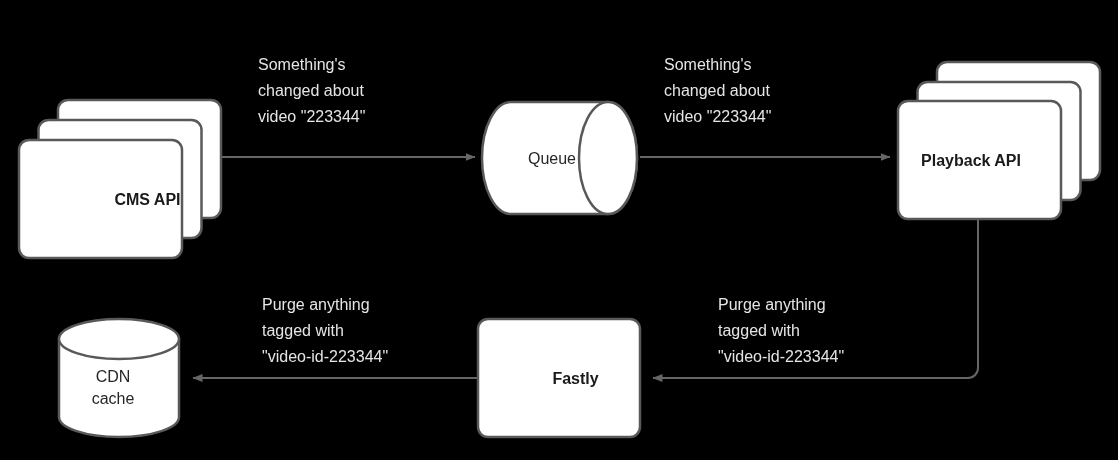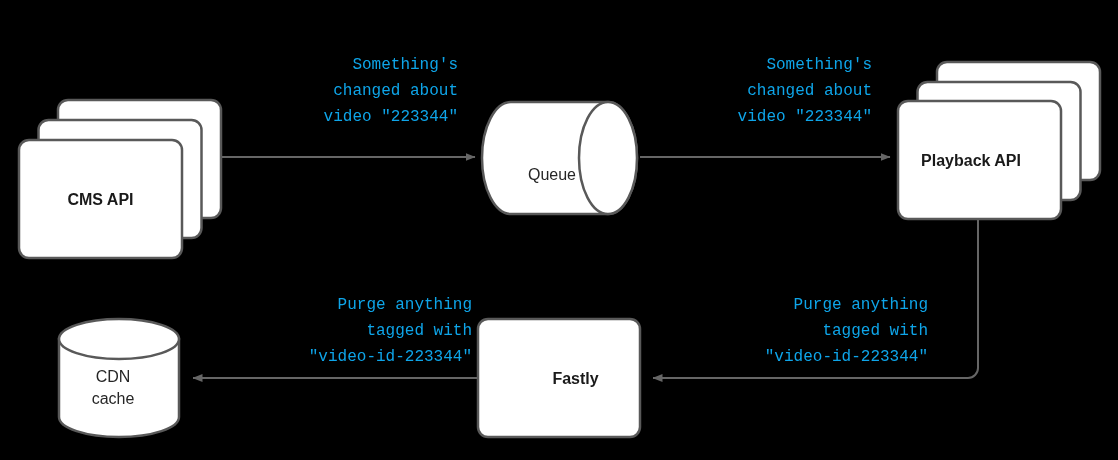--- a/index.html
+++ b/index.html
@@ -36,26 +36,26 @@
     justify-content: center;
     pointer-events: none;
   }
   .node-label.plain {
     font-weight: normal;
     font-size: 16px;
     color: #262626;
   }
   .edge-label {
     position: absolute;
-    color: #0ea5e9;
-    font-family: Liberation Mono, monospace;
+    color: #e5e5e5;
+    font-family: Liberation Sans, sans-serif;
     font-size: 16px;
     font-weight: normal;
     line-height: 26px;
-    text-align: right;
+    text-align: left;
     white-space: pre-line;
   }
 </style>
 </head>
 <body>
 
 <div id="canvas">
 
   <svg class="diagram" viewBox="0 0 1118 460">
     <defs>
@@ -92,23 +92,23 @@
 
     <path d="M 222,157 L 475,157" fill="none" stroke="#666666" stroke-width="2" marker-end="url(#arrowhead)"></path>
 
     <path d="M 640,157 L 890,157" fill="none" stroke="#666666" stroke-width="2" marker-end="url(#arrowhead)"></path>
 
     <path d="M 978,220 L 978,368 A 10,10 0 0 1 968,378 L 653,378" fill="none" stroke="#666666" stroke-width="2" marker-end="url(#arrowhead)"></path>
 
     <path d="M 477,378 L 193,378" fill="none" stroke="#666666" stroke-width="2" marker-end="url(#arrowhead)"></path>
   </svg>
 
-  <div class="node-label" style="left:19px; top:140px; width:163px; height:118px;">CMS API</div>
+  <div class="node-label" style="left:19px; top:140px; width:163px; height:118px;padding-left:47px;">CMS API</div>
 
-  <div class="node-label plain" style="left:496px; top:102px; width:112px; height:112px;margin-top:16px;">Queue</div>
+  <div class="node-label plain" style="left:496px; top:102px; width:112px; height:112px;">Queue</div>
 
   <div class="node-label" style="left:898px; top:101px; width:146px; height:118px;">Playback API</div>
 
   <div class="node-label plain" style="left:59px; top:349px; width:108px; height:78px; line-height:22px;">CDN
 cache</div>
 
   <div class="node-label" style="left:478px; top:319px; width:195px; height:118px;">Fastly</div>
 
   <div class="edge-label" style="left:258px; top:52px; width:200px;">Something's
 changed about

